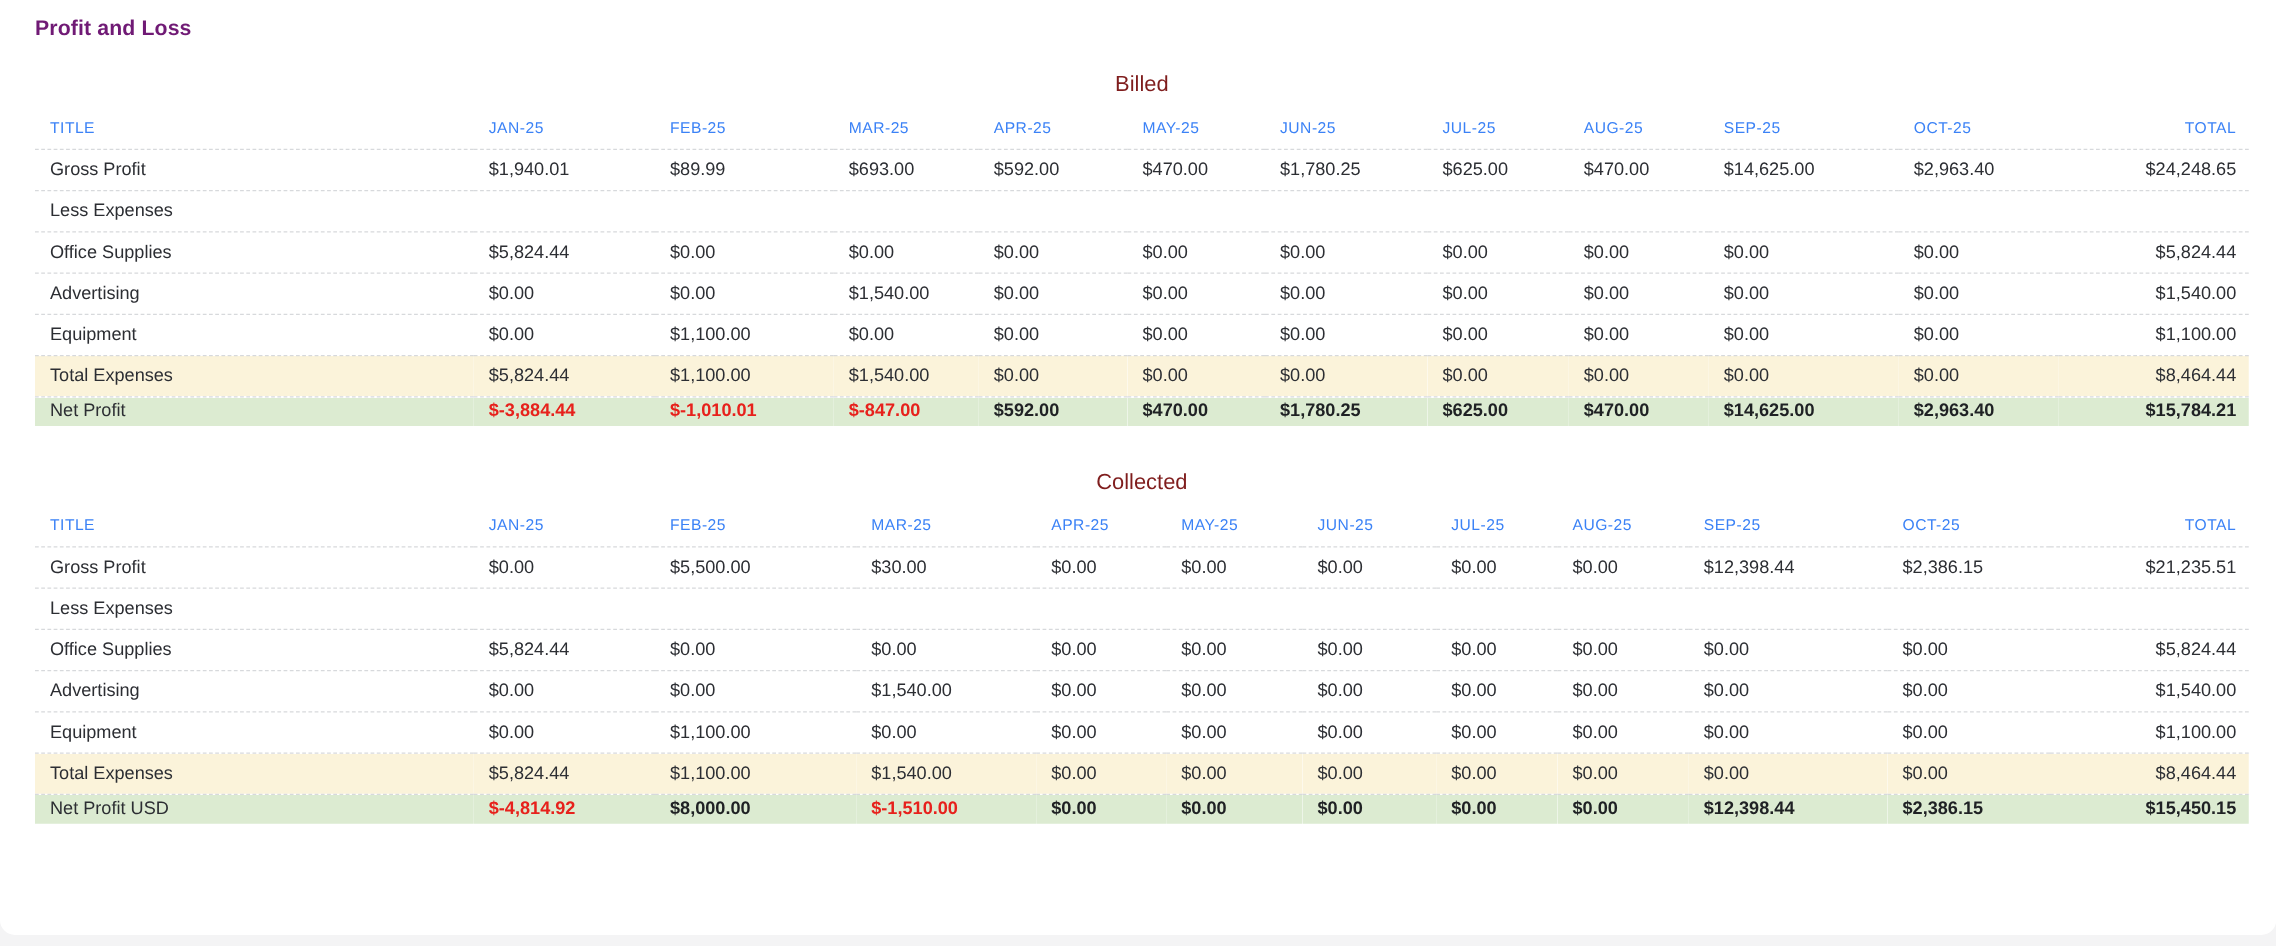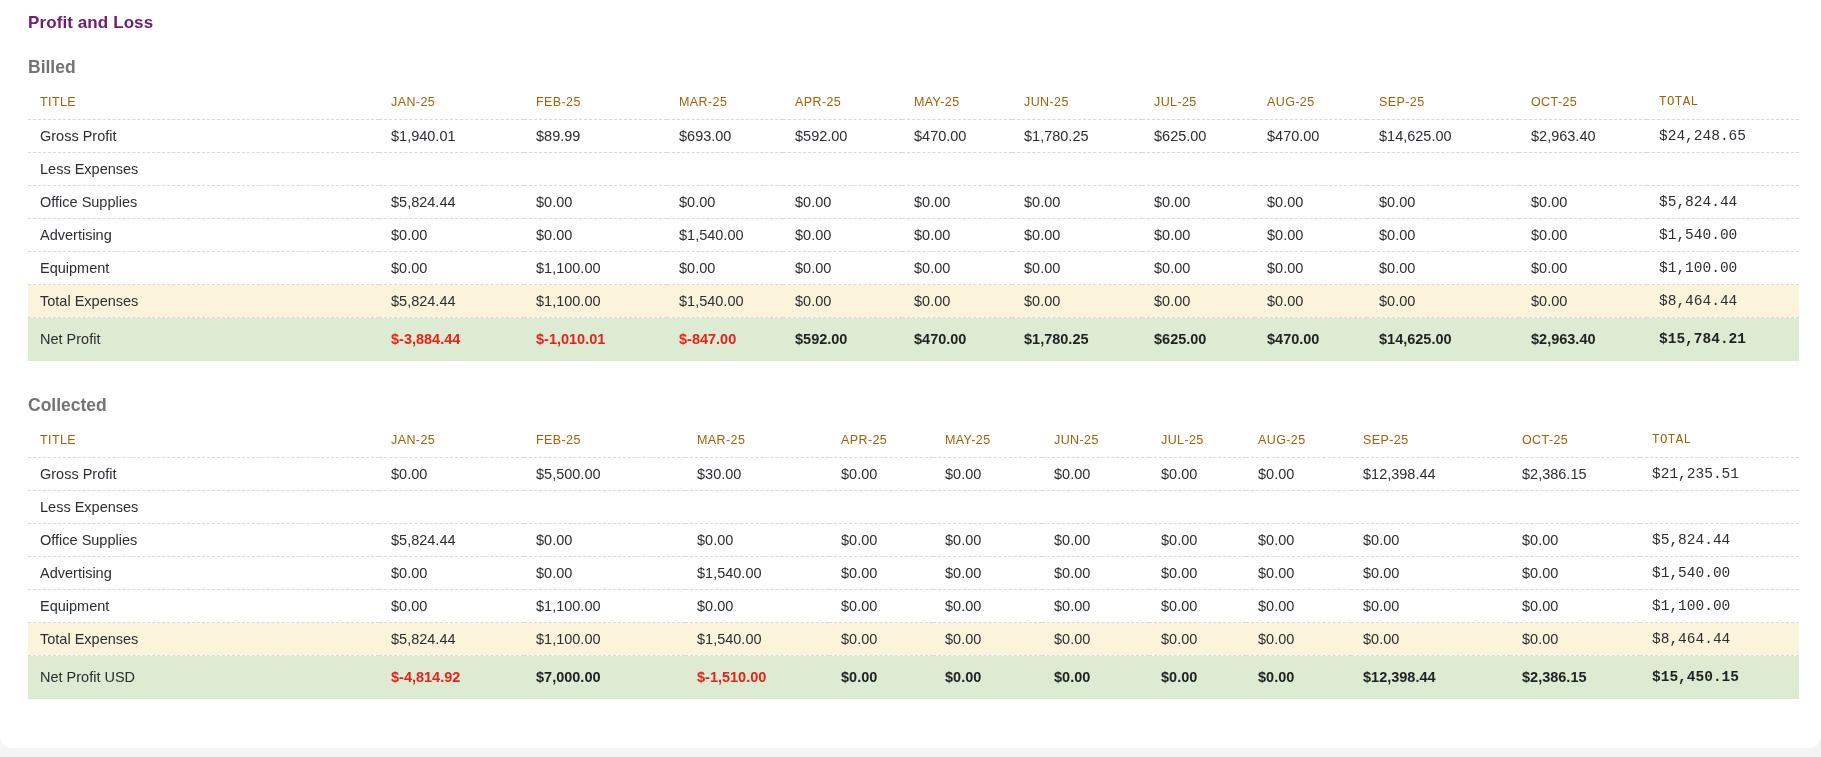--- a/index.html
+++ b/index.html
@@ -26,57 +26,57 @@
   }
   .report-period {
     margin: 8px 0 0 0;
     font-size: 15px; font-weight: 400;
     color: #303338;
   }
   .section-block { margin-top: 24px; }
   .section-block + .section-block { margin-top: 34px; }
   .section-heading {
     margin: 0;
-    font-size: 17.5px; font-weight: 700;
-    color: #737373;
+    font-size: 17.5px; font-weight: 400;
+    color: #7f1d1d;
+    text-align: center;
   }
   table.pl-table {
     margin-top: 8px;
     border-collapse: collapse;
     table-layout: fixed;
     width: 1771px;
     font-size: 14.5px;
   }
   .pl-table th {
     height: 33px;
     padding: 0 0 0 12px;
     text-align: left;
     font-weight: 400;
     font-size: 12.5px;
     letter-spacing: 0.4px;
-    color: #a16207;
+    color: #3b82f6;
     white-space: nowrap;
     overflow: hidden;
   }
   .pl-table td {
     height: 33px;
     padding: 0 0 0 12px;
     text-align: left;
     white-space: nowrap;
     overflow: hidden;
     color: #2c2e33;
   }
   .pl-table tbody tr { border-top: 1px dashed #d7d9dc; }
   .pl-table th.col-total, .pl-table td.col-total {
-    text-align: left;
+    text-align: right;
     padding-right: 10px;
-    font-family: Liberation Mono, monospace;
   }
   tr.row-subtotal td { background: var(--subtotal-bg, #fbf3da); }
-  tr.row-total td { background: var(--total-bg, #dcebd1); height: 44px; }
+  tr.row-total td { background: var(--total-bg, #dcebd1); height: 24px; }
   tr.row-total td { font-weight: 700; color: #1f2124; }
   tr.row-total td.cell-title { font-weight: 400; color: #2c2e33; }
   td.neg { color: var(--neg-color, #e7211c) !important; font-weight: 700; }
 </style>
 </head>
 <body>
 
 <div class="report-card">
   <h1 class="page-title">Profit and Loss</h1>
 
@@ -330,21 +330,21 @@
             <td>$0.00</td>
             <td>$0.00</td>
             <td>$0.00</td>
             <td>$0.00</td>
             <td>$0.00</td>
             <td class="col-total">$8,464.44</td>
           </tr>
           <tr class="row-total">
             <td class="cell-title">Net Profit USD</td>
             <td class="neg">$-4,814.92</td>
-            <td>$7,000.00</td>
+            <td>$8,000.00</td>
             <td class="neg">$-1,510.00</td>
             <td>$0.00</td>
             <td>$0.00</td>
             <td>$0.00</td>
             <td>$0.00</td>
             <td>$0.00</td>
             <td>$12,398.44</td>
             <td>$2,386.15</td>
             <td class="col-total">$15,450.15</td>
           </tr>

